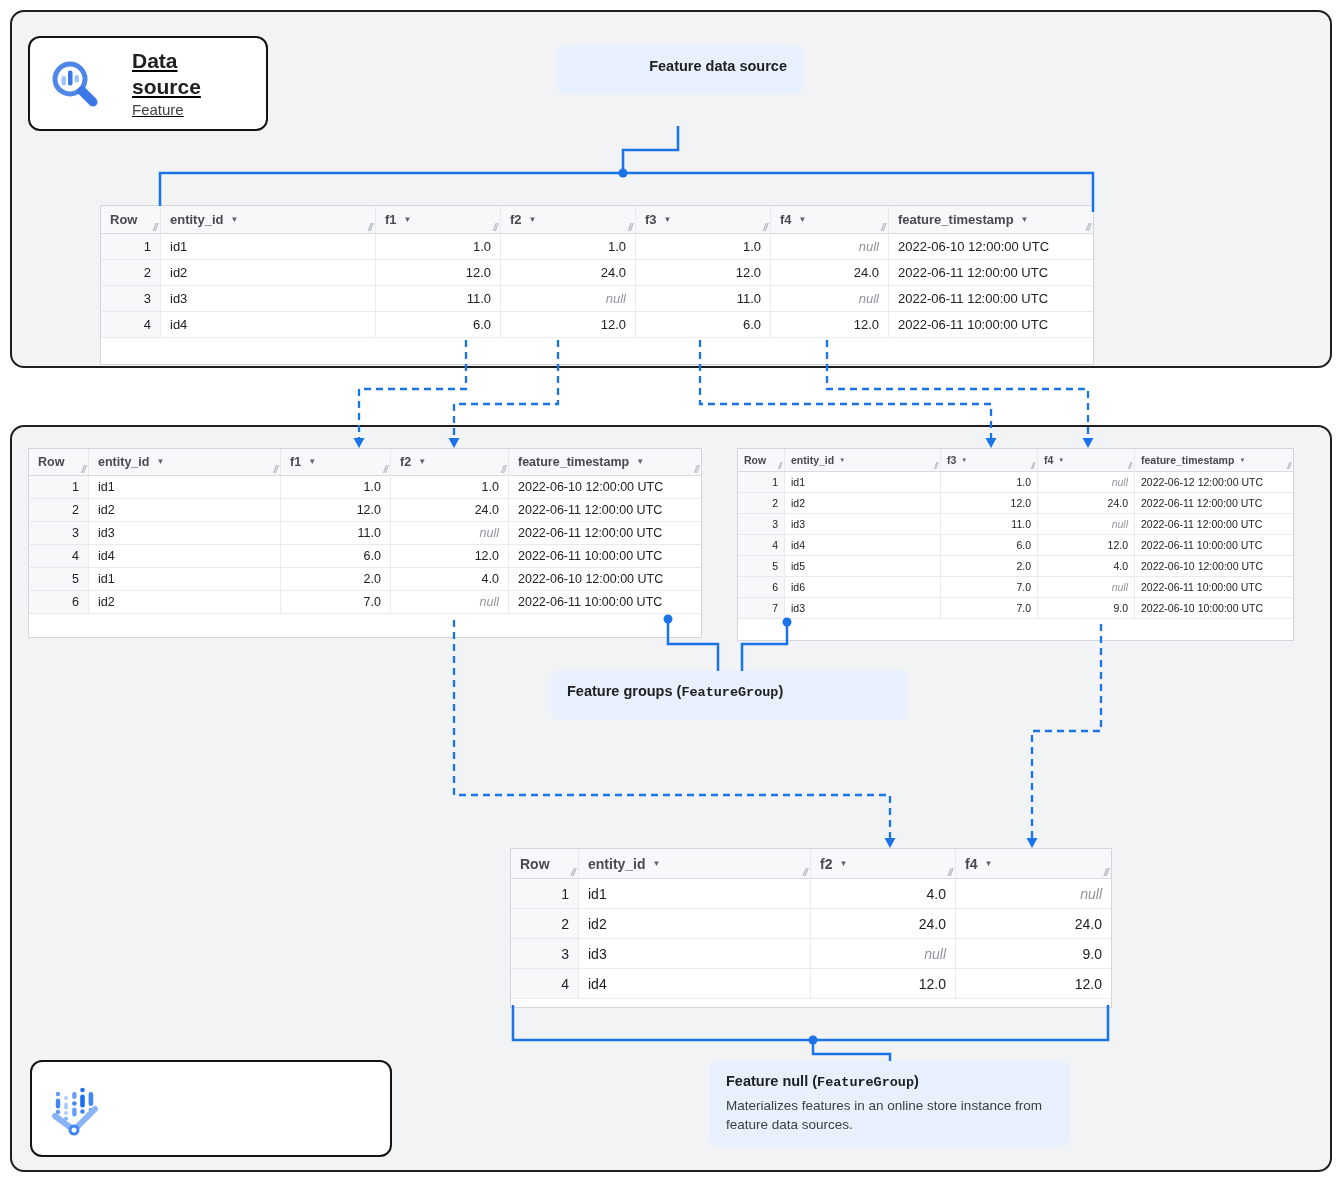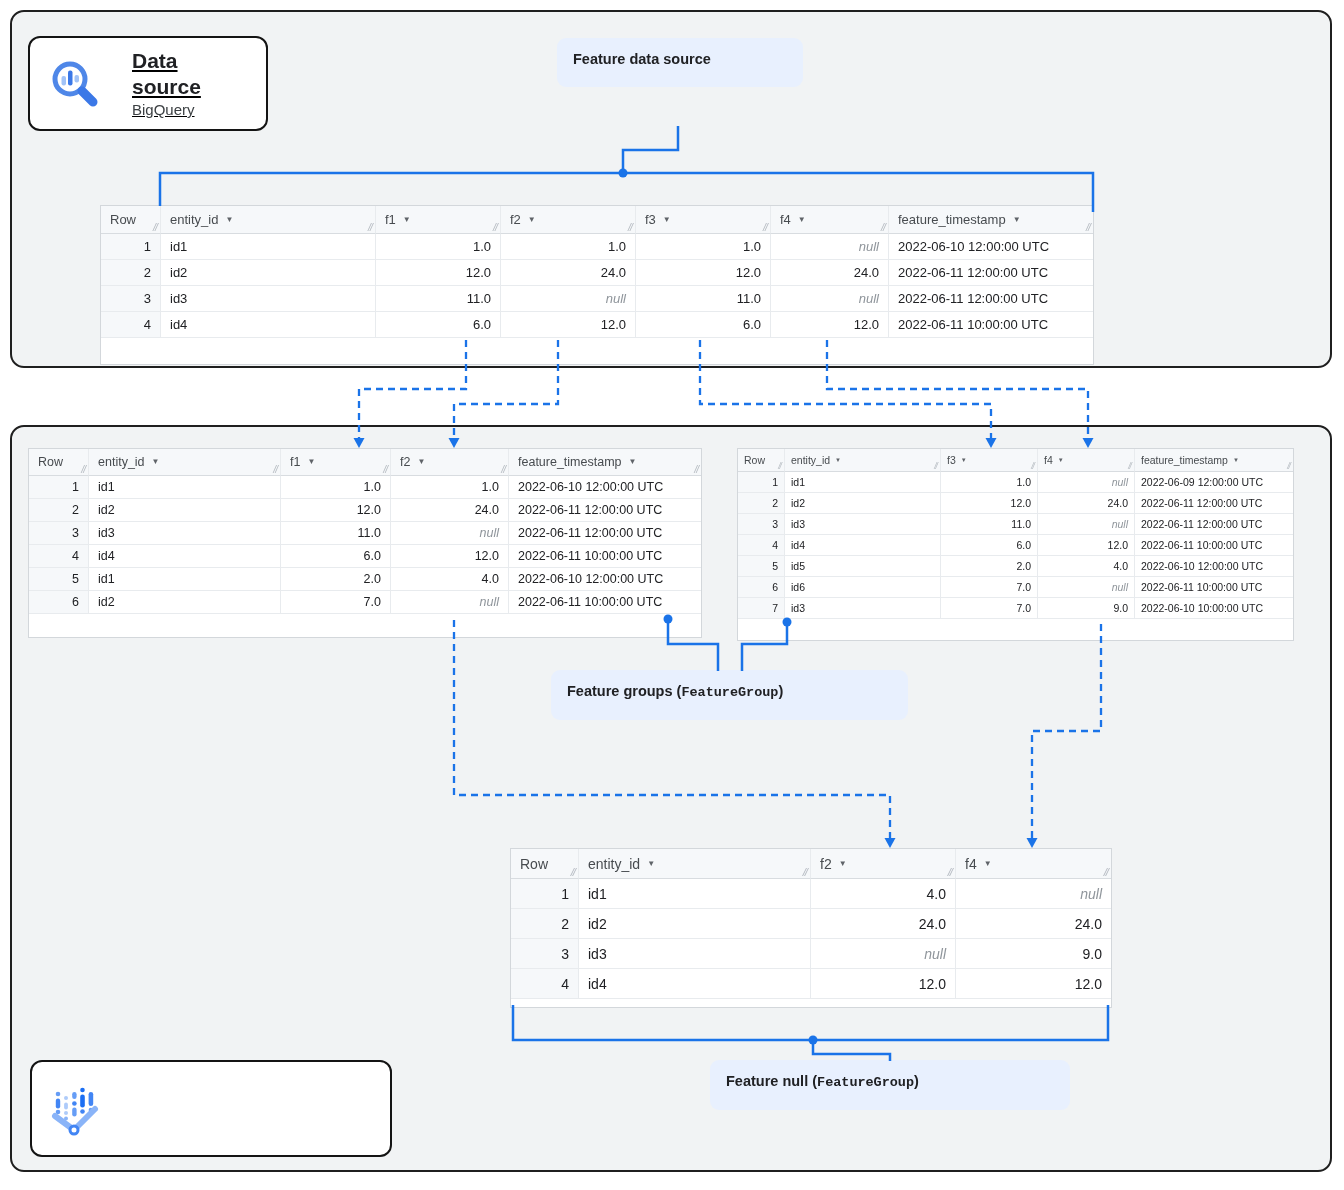--- a/index.html
+++ b/index.html
@@ -18,21 +18,21 @@
   .mono{font-family:"Liberation Mono","DejaVu Sans Mono",monospace;font-size:0.93em;}
   .cttl .mono{font-weight:bold;}
 
   
   .dtable{position:absolute;background:#fff;border:1px solid #d3d7db;box-sizing:border-box;z-index:2;}
   .trow{display:flex;}
   .tcell{box-sizing:border-box;border-right:1px solid #e8ebee;border-bottom:1px solid #e8ebee;padding:0 9px;display:flex;align-items:center;white-space:nowrap;overflow:hidden;color:var(--cell-text);flex:none;}
   .trow .tcell:last-child{border-right:none;}
   .align-right{justify-content:flex-end;}
   .align-left{justify-content:flex-start;}
-  .thead .tcell{background:#f6f8fa;color:var(--header-text);position:relative;border-bottom:1px solid #d8dce0;font-weight:normal;}
+  .thead .tcell{background:#f6f8fa;color:var(--header-text);position:relative;border-bottom:1px solid #d8dce0;font-weight:bold;}
   .rowno{background:#f6f8fa;}
   .nullv{color:var(--null-color);font-style:italic;}
   .caret{font-size:8px;margin-left:7px;color:#5f6368;line-height:1;}
   .resize{position:absolute;right:3px;bottom:0px;color:#b4bac0;font-size:0.82em;font-style:italic;letter-spacing:-1px;}
   .sliver{height:7px;background:#fff;}
 
   .tbl-md{font-size:13px;}   .tbl-md .trow{height:26px;} .tbl-md .thead{height:28px;}
   .tbl-md2{font-size:12.5px;}.tbl-md2 .trow{height:23px;}.tbl-md2 .thead{height:27px;}
   .tbl-sm{font-size:10.5px;} .tbl-sm .trow{height:21px;} .tbl-sm .thead{height:23px;} .tbl-sm .tcell{padding:0 6px;} .tbl-sm .caret{font-size:6px;margin-left:5px;}
   .tbl-lg{font-size:14px;}   .tbl-lg .trow{height:30px;} .tbl-lg .thead{height:30px;} .tbl-lg .sliver{height:8px;}
@@ -52,34 +52,35 @@
       <svg width="56" height="56" viewBox="0 0 56 56">
         <circle cx="24" cy="23" r="15" fill="#ffffff" stroke="#4f87e8" stroke-width="5"></circle>
         <line x1="36" y1="35" x2="47" y2="46" stroke="#3b78e7" stroke-width="9" stroke-linecap="round"></line>
         <rect x="15.5" y="20" width="4.5" height="9.5" rx="2" fill="#a2c3f7"></rect>
         <rect x="22" y="14.5" width="4.5" height="15" rx="2" fill="#3b78e7"></rect>
         <rect x="28.5" y="19" width="4.5" height="7.5" rx="2" fill="#a2c3f7"></rect>
       </svg>
     </span>
     <span>
       <div class="ttl">Data source</div>
-      <div class="sub">BigQuery</div>
+      <div class="sub">Feature</div>
     </span>
   </div>
 
-  <div class="callout" style="left:557px;top:38px;width:246px;">
+  <div class="callout" style="left:557px;top:45px;width:246px;text-align:right;">
     <div class="cttl">Feature data source</div>
   </div>
 
   <div class="callout" style="left:551px;top:670px;width:357px;">
     <div class="cttl"><span>Feature groups (</span><span class="mono">FeatureGroup</span><span>)</span></div>
   </div>
 
   <div class="callout" style="left:710px;top:1060px;width:360px;">
     <div class="cttl"><span>Feature null (</span><span class="mono">FeatureGroup</span><span>)</span></div>
+    <div class="cbody">Materializes features in an online store instance from feature data sources.</div>
   </div>
 
   <div class="card" style="left:30px;top:1060px;width:362px;height:97px;">
     <span style="flex:none;display:block;width:54px;height:56px;">
       <svg width="54" height="56" viewBox="0 0 54 56">
         <g fill="#4285f4">
           <circle cx="10" cy="13" r="2.3" fill="#669df6"></circle>
             <rect x="7.8" y="17.5" width="4.4" height="10" rx="2.2" fill="#4285f4"></rect>
             <circle cx="10" cy="31" r="2.3" fill="#669df6"></circle>
           <circle cx="18" cy="17" r="2" fill="#aecbfa"></circle>
@@ -272,21 +273,21 @@
           <span>feature_timestamp</span>
           <span class="caret">▼</span>
           <span class="resize">//</span>
         </div>
       </div>
       <div class="trow">
         <div class="tcell align-right rowno" style="width: 47px;">1</div>
         <div class="tcell align-left" style="width: 156px;">id1</div>
         <div class="tcell align-right" style="width: 97px;">1.0</div>
         <div class="tcell align-right nullv" style="width: 97px;">null</div>
-        <div class="tcell align-left" style="width: 158px;">2022-06-09 12:00:00 UTC</div>
+        <div class="tcell align-left" style="width: 158px;">2022-06-12 12:00:00 UTC</div>
       </div>
       <div class="trow">
         <div class="tcell align-right rowno" style="width: 47px;">2</div>
         <div class="tcell align-left" style="width: 156px;">id2</div>
         <div class="tcell align-right" style="width: 97px;">12.0</div>
         <div class="tcell align-right" style="width: 97px;">24.0</div>
         <div class="tcell align-left" style="width: 158px;">2022-06-11 12:00:00 UTC</div>
       </div>
       <div class="trow">
         <div class="tcell align-right rowno" style="width: 47px;">3</div>

